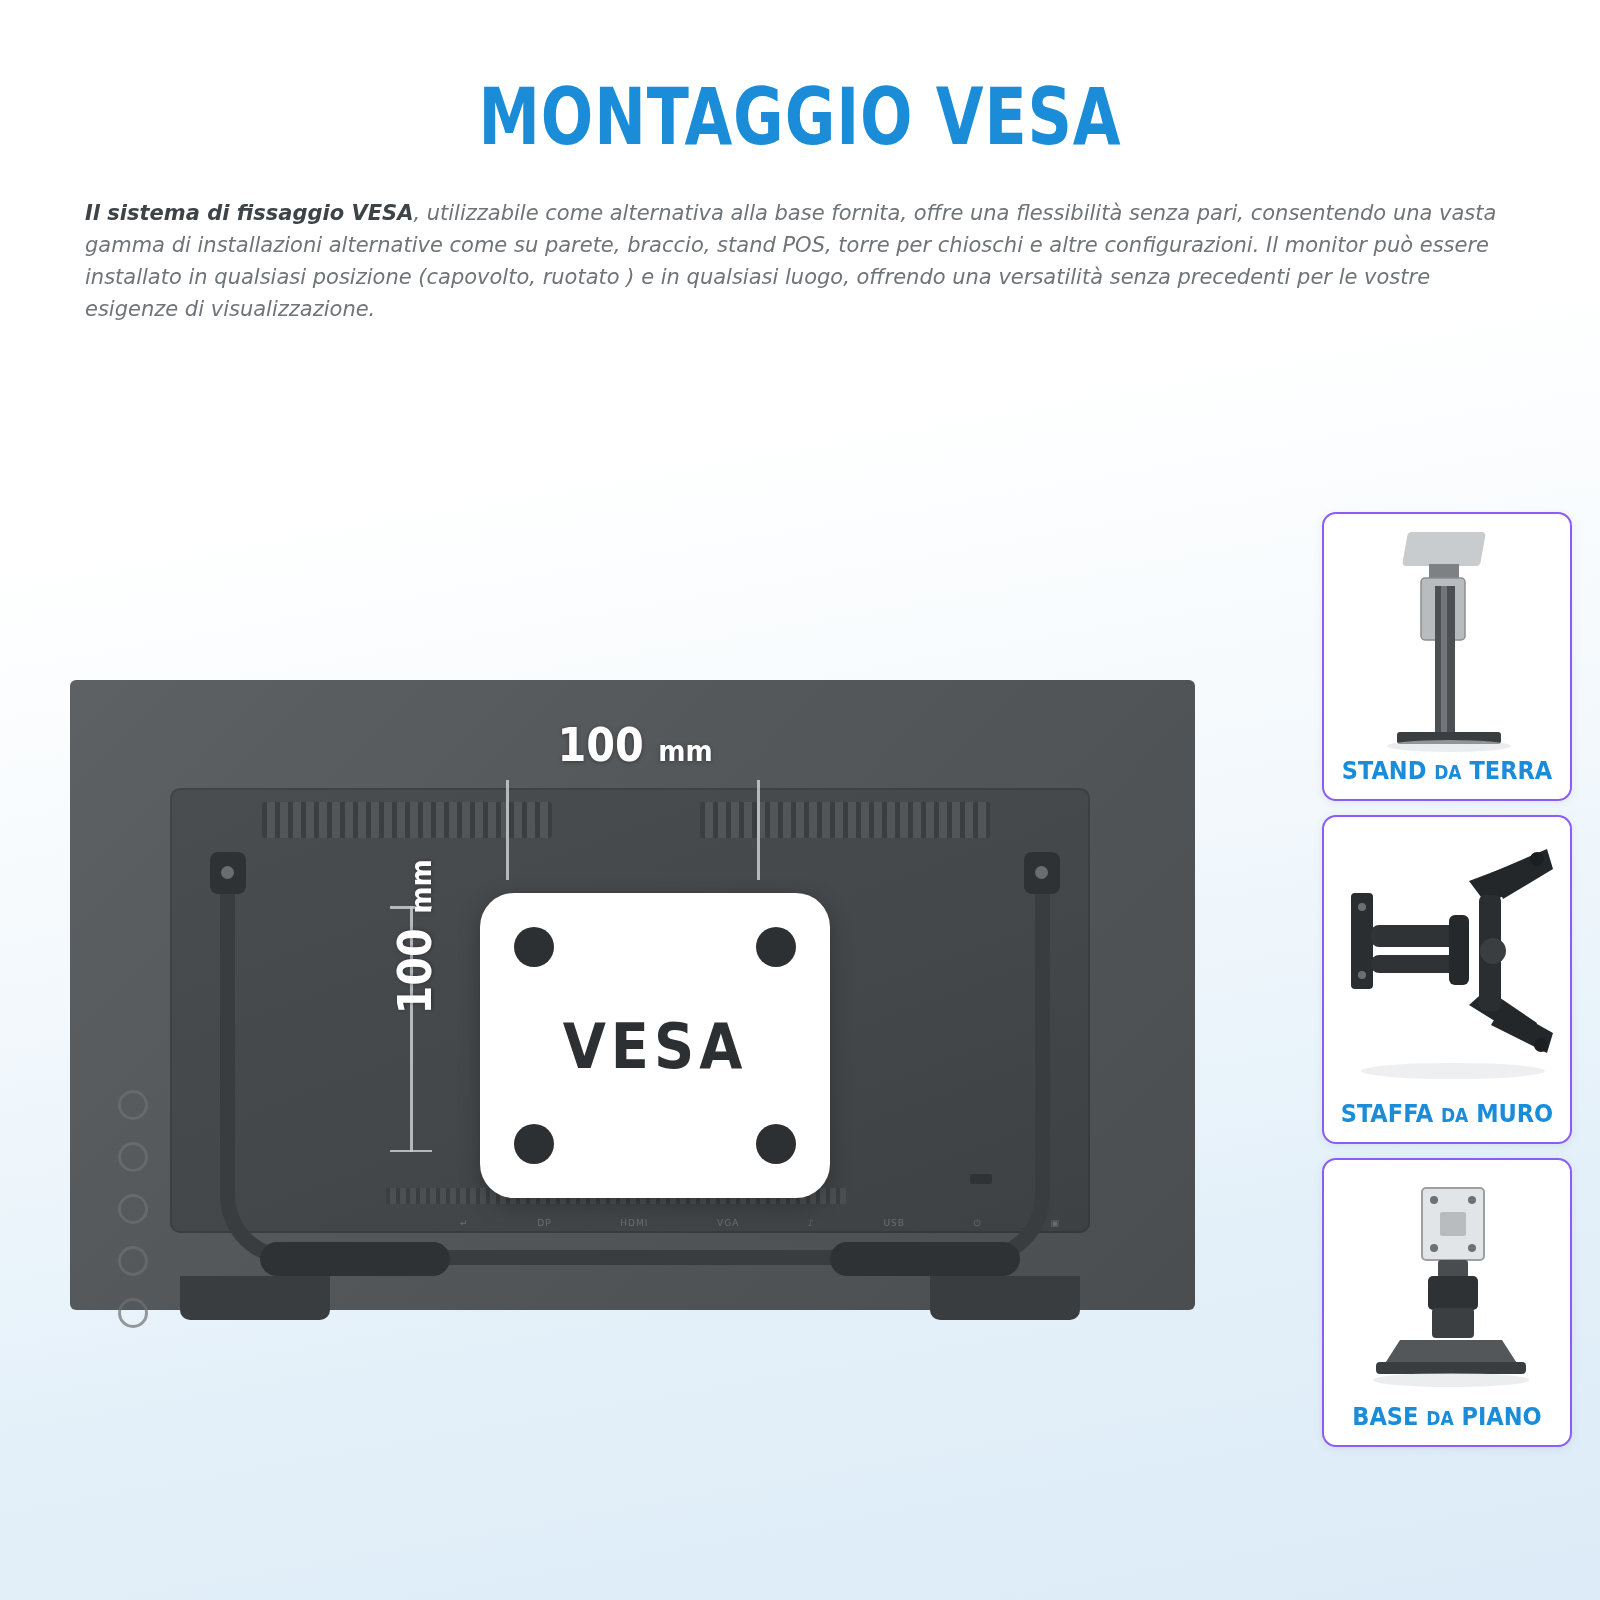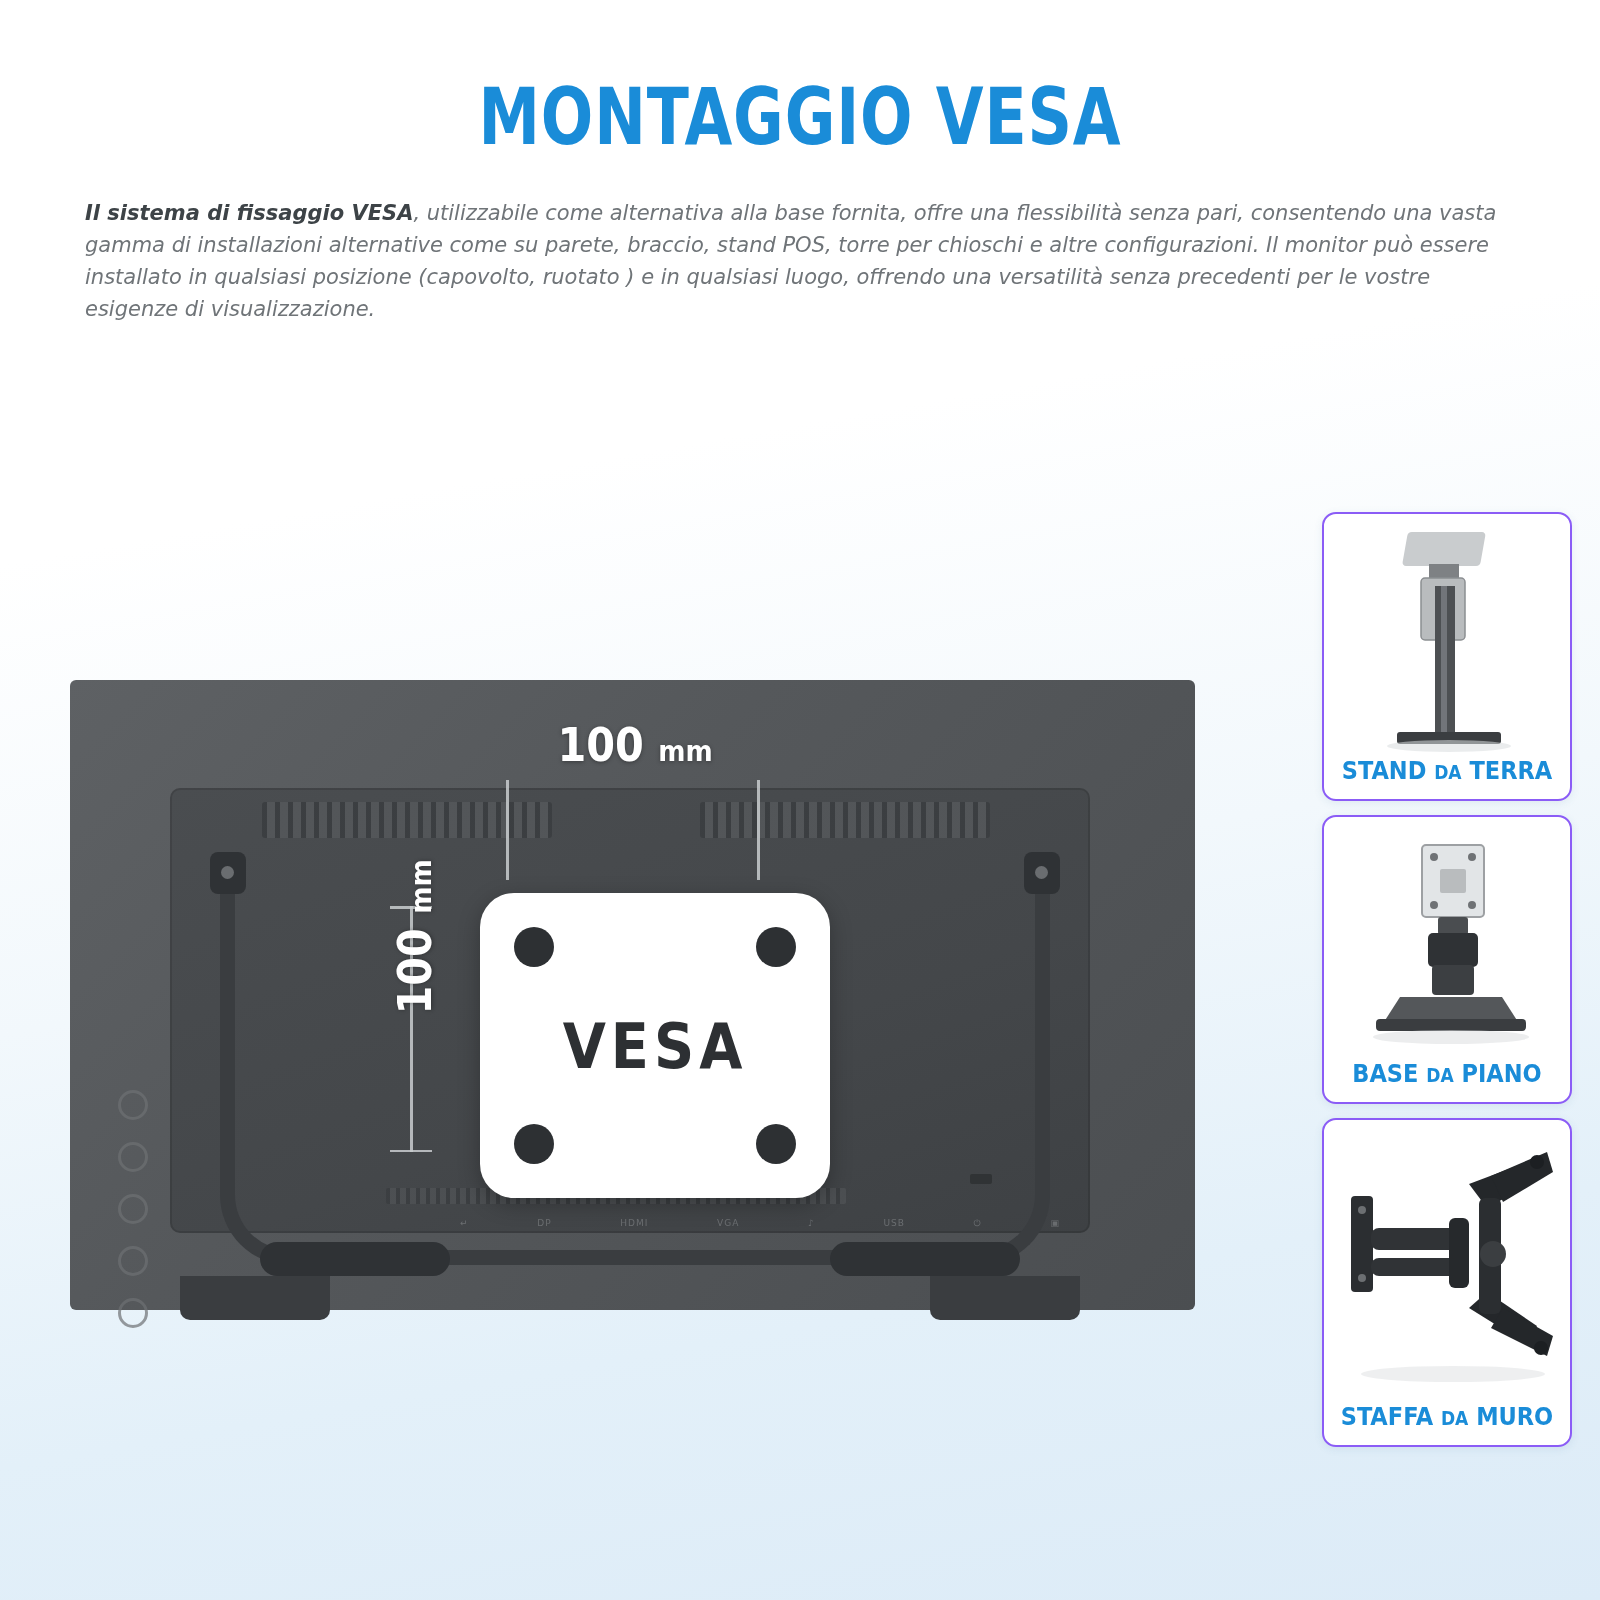--- a/index.html
+++ b/index.html
@@ -406,44 +406,20 @@
         <rect x="78" y="60" width="20" height="150" fill="#4d5053"></rect>
         <rect x="84" y="60" width="6" height="150" fill="#72757a"></rect>
         <rect x="40" y="206" width="104" height="12" rx="3" fill="#3b3e41"></rect>
         <ellipse cx="92" cy="220" rx="62" ry="6" fill="#d9dcde" opacity="0.55"></ellipse>
       </svg>
     </div>
     <div class="card-label">
       <span>STAND</span>
       <span class="sm">DA</span>
       <span>TERRA</span>
-    </div>
-  </div>
-
-  <div class="card">
-    <div class="art">
-      <svg width="190" height="228" viewBox="0 0 190 228" xmlns="http://www.w3.org/2000/svg">
-        <rect x="70" y="16" width="62" height="72" rx="4" fill="#e2e5e7" stroke="#9da0a3" stroke-width="2"></rect>
-        <circle cx="82" cy="28" r="4" fill="#6f7275"></circle>
-        <circle cx="120" cy="28" r="4" fill="#6f7275"></circle>
-        <circle cx="82" cy="76" r="4" fill="#6f7275"></circle>
-        <circle cx="120" cy="76" r="4" fill="#6f7275"></circle>
-        <rect x="88" y="40" width="26" height="24" rx="2" fill="#b9bcbe"></rect>
-        <rect x="86" y="88" width="30" height="18" rx="3" fill="#4a4d50"></rect>
-        <rect x="76" y="104" width="50" height="34" rx="5" fill="#2f3235"></rect>
-        <rect x="80" y="136" width="42" height="30" rx="4" fill="#3c3f42"></rect>
-        <path d="M48 168 L150 168 L168 196 L30 196 Z" fill="#54575a"></path>
-        <rect x="24" y="190" width="150" height="12" rx="4" fill="#3a3d40"></rect>
-        <ellipse cx="99" cy="208" rx="78" ry="7" fill="#d9dcde" opacity="0.5"></ellipse>
-      </svg>
-    </div>
-    <div class="card-label">
-      <span>BASE</span>
-      <span class="sm">DA</span>
-      <span>PIANO</span>
     </div>
   </div>
 
   <div class="card wall">
     <div class="art">
       <svg width="212" height="268" viewBox="0 0 212 268" xmlns="http://www.w3.org/2000/svg">
         <rect x="10" y="64" width="22" height="96" rx="4" fill="#2b2e31"></rect>
         <circle cx="21" cy="78" r="4" fill="#6c6f72"></circle>
         <circle cx="21" cy="146" r="4" fill="#6c6f72"></circle>
         <rect x="30" y="96" width="86" height="22" rx="8" fill="#303336"></rect>
@@ -459,13 +435,37 @@
         <circle cx="152" cy="122" r="13" fill="#3b3e41"></circle>
         <ellipse cx="112" cy="242" rx="92" ry="8" fill="#d9dcde" opacity="0.45"></ellipse>
       </svg>
     </div>
     <div class="card-label">
       <span>STAFFA</span>
       <span class="sm">DA</span>
       <span>MURO</span>
     </div>
   </div>
+
+  <div class="card">
+    <div class="art">
+      <svg width="190" height="228" viewBox="0 0 190 228" xmlns="http://www.w3.org/2000/svg">
+        <rect x="70" y="16" width="62" height="72" rx="4" fill="#e2e5e7" stroke="#9da0a3" stroke-width="2"></rect>
+        <circle cx="82" cy="28" r="4" fill="#6f7275"></circle>
+        <circle cx="120" cy="28" r="4" fill="#6f7275"></circle>
+        <circle cx="82" cy="76" r="4" fill="#6f7275"></circle>
+        <circle cx="120" cy="76" r="4" fill="#6f7275"></circle>
+        <rect x="88" y="40" width="26" height="24" rx="2" fill="#b9bcbe"></rect>
+        <rect x="86" y="88" width="30" height="18" rx="3" fill="#4a4d50"></rect>
+        <rect x="76" y="104" width="50" height="34" rx="5" fill="#2f3235"></rect>
+        <rect x="80" y="136" width="42" height="30" rx="4" fill="#3c3f42"></rect>
+        <path d="M48 168 L150 168 L168 196 L30 196 Z" fill="#54575a"></path>
+        <rect x="24" y="190" width="150" height="12" rx="4" fill="#3a3d40"></rect>
+        <ellipse cx="99" cy="208" rx="78" ry="7" fill="#d9dcde" opacity="0.5"></ellipse>
+      </svg>
+    </div>
+    <div class="card-label">
+      <span>BASE</span>
+      <span class="sm">DA</span>
+      <span>PIANO</span>
+    </div>
+  </div>
 </div>
 
 </body></html>

